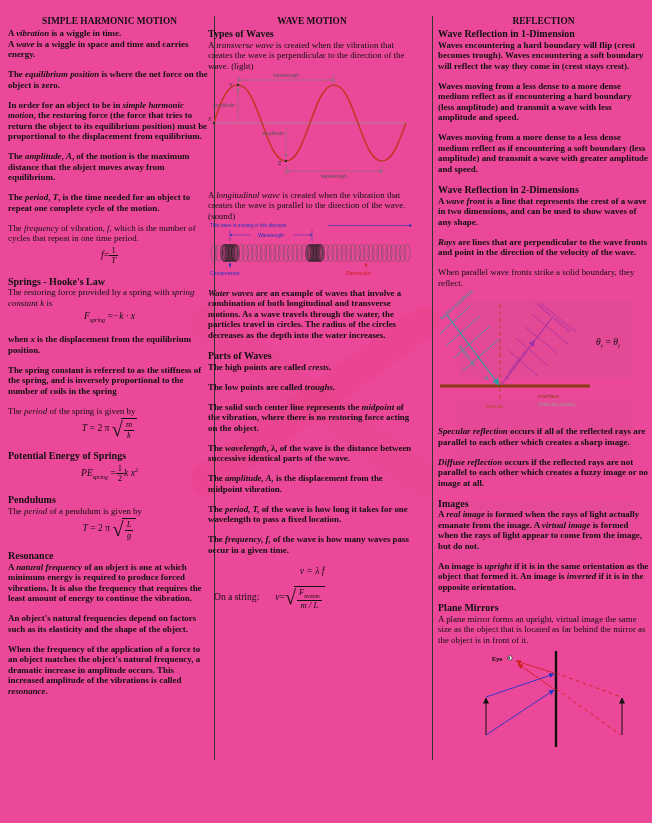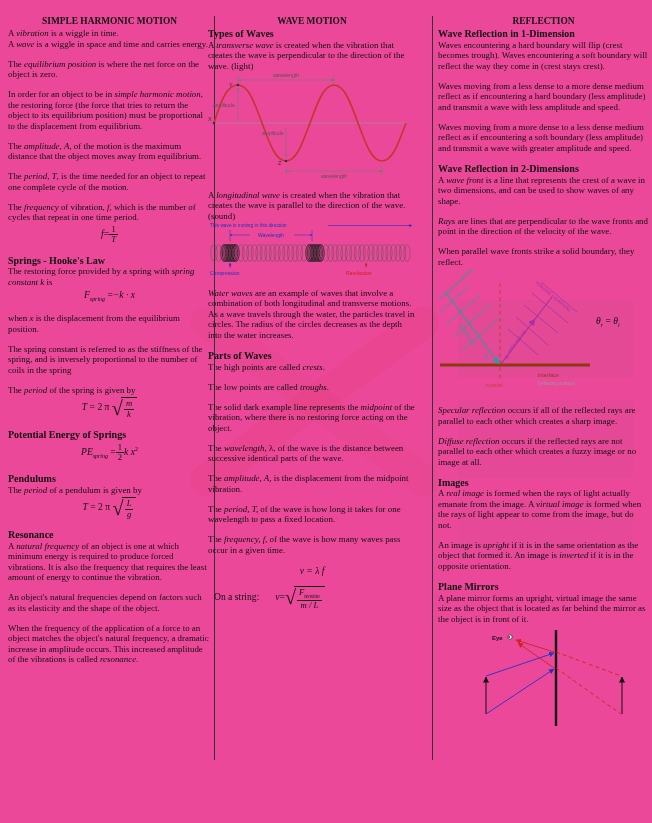--- a/index.html
+++ b/index.html
@@ -6,21 +6,21 @@
   .page{position:relative;width:652px;height:823px;background:#ec4899;overflow:hidden;
         font-family:"Liberation Serif",serif;font-size:8.9px;line-height:1.18;color:#101010;}
   .col{position:absolute;top:16px;}
   #c1{left:8px;width:203px;}
   #c2{left:208px;width:208px;}
   #c3{left:438px;width:211px;}
   .divider{position:absolute;top:16px;width:1px;height:744px;background:#333;}
   #d1{left:214px;} #d2{left:432px;}
   .ctitle{font-weight:bold;text-align:center;font-size:9.4px;margin:0 0 1px 0;}
   .sub{font-size:10px;font-weight:bold;margin:0;}
-  p.para{margin:0 0 9.5px 0;}
+  p.para{margin:0 0 9.5px 0;font-weight:bold;}
   p.tight{margin:0;}
   em{font-style:italic;}
   .formula{text-align:center;margin:2px 0 10px 0;font-size:9.6px;font-family:"Liberation Serif",serif;}
   .formula.left{text-align:left;padding-left:6px;}
   .it{font-style:italic;}
   .slabel{margin-right:16px;}
   .frac{display:inline-block;vertical-align:middle;text-align:center;font-size:8.6px;line-height:1.1;}
   .frac>span{display:block;padding:0 2px;}
   .frac .den{border-top:0.8px solid #111;}
   .sqrt{display:inline-flex;align-items:center;vertical-align:middle;}
@@ -223,21 +223,21 @@
         <text x="2" y="54" font-size="5" fill="#2233bb">Compression</text>
         <line x1="158" y1="47" x2="158" y2="42" stroke="#cc2222" stroke-width="0.6" marker-end="url(#l-r)"></line>
         <text x="138" y="54" font-size="5" fill="#cc2222">Rarefaction</text>
       </svg>
     </div>
 
     <p class="para"><em>Water waves</em><span> are an example of waves that involve a combination of both longitudinal and transverse motions. As a wave travels through the water, the particles travel in circles. The radius of the circles decreases as the depth into the water increases.</span></p>
     <h3 class="sub">Parts of Waves</h3>
     <p class="para"><span>The high points are called </span><em>crests</em><span>.</span></p>
     <p class="para"><span>The low points are called </span><em>troughs</em><span>.</span></p>
-    <p class="para"><span>The solid dark example line represents the </span><em>midpoint</em><span> of the vibration, where there is no restoring force acting on the object.</span></p>
+    <p class="para"><span>The solid such center line represents the </span><em>midpoint</em><span> of the vibration, where there is no restoring force acting on the object.</span></p>
     <p class="para"><span>The </span><em>wavelength</em><span>, λ, of the wave is the distance between successive identical parts of the wave.</span></p>
     <p class="para"><span>The </span><em>amplitude, A,</em><span> is the displacement from the midpoint vibration.</span></p>
     <p class="para"><span>The </span><em>period, T,</em><span> of the wave is how long it takes for one wavelength to pass a fixed location.</span></p>
     <p class="para"><span>The </span><em>frequency, f,</em><span> of the wave is how many waves pass occur in a given time.</span></p>
     <div class="formula">
       <span class="it">v = λ f</span>
     </div>
     <div class="formula left">
       <span class="slabel">On a string:</span><span class="it">v</span><span>=</span><span class="sqrt">
           <span class="vinc"><span class="frac"><span class="num"><span class="it">F</span><sub class="fsub">tension</sub></span><span class="den it">m / L</span></span></span>

